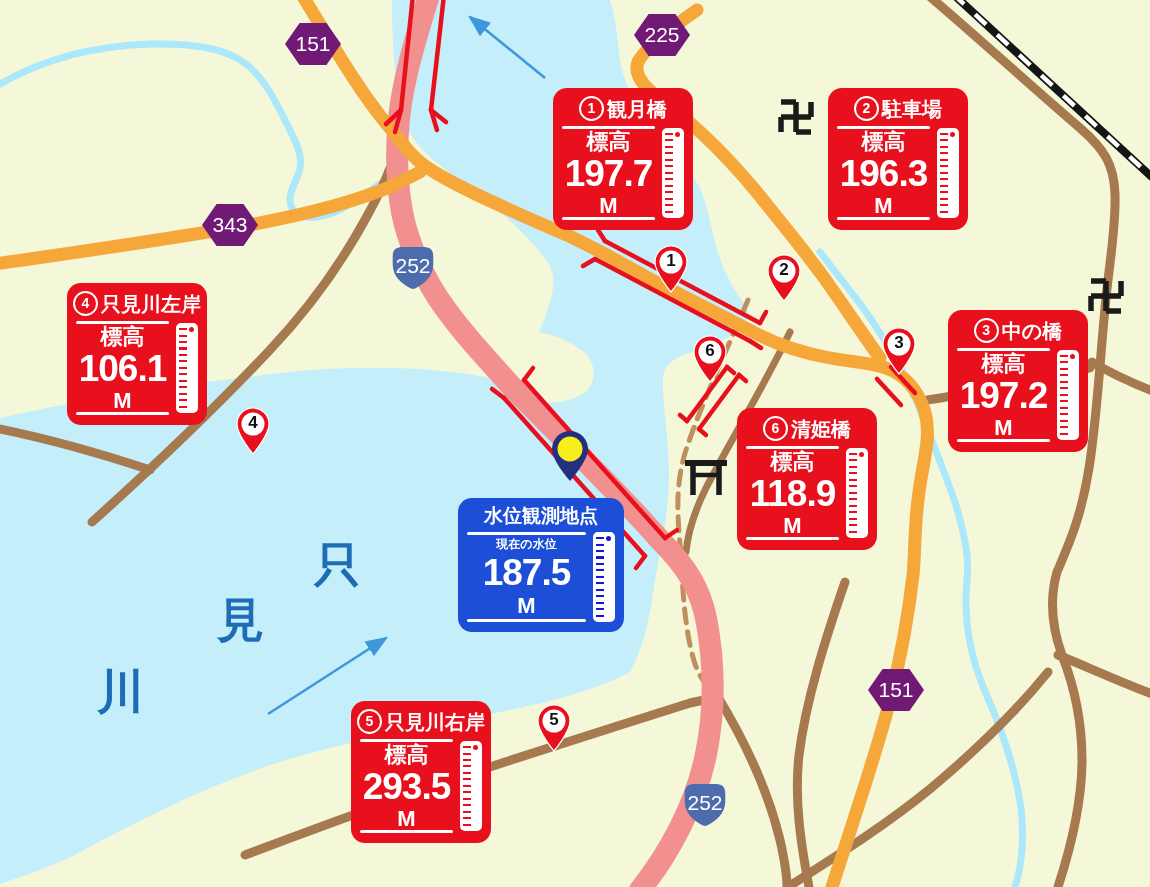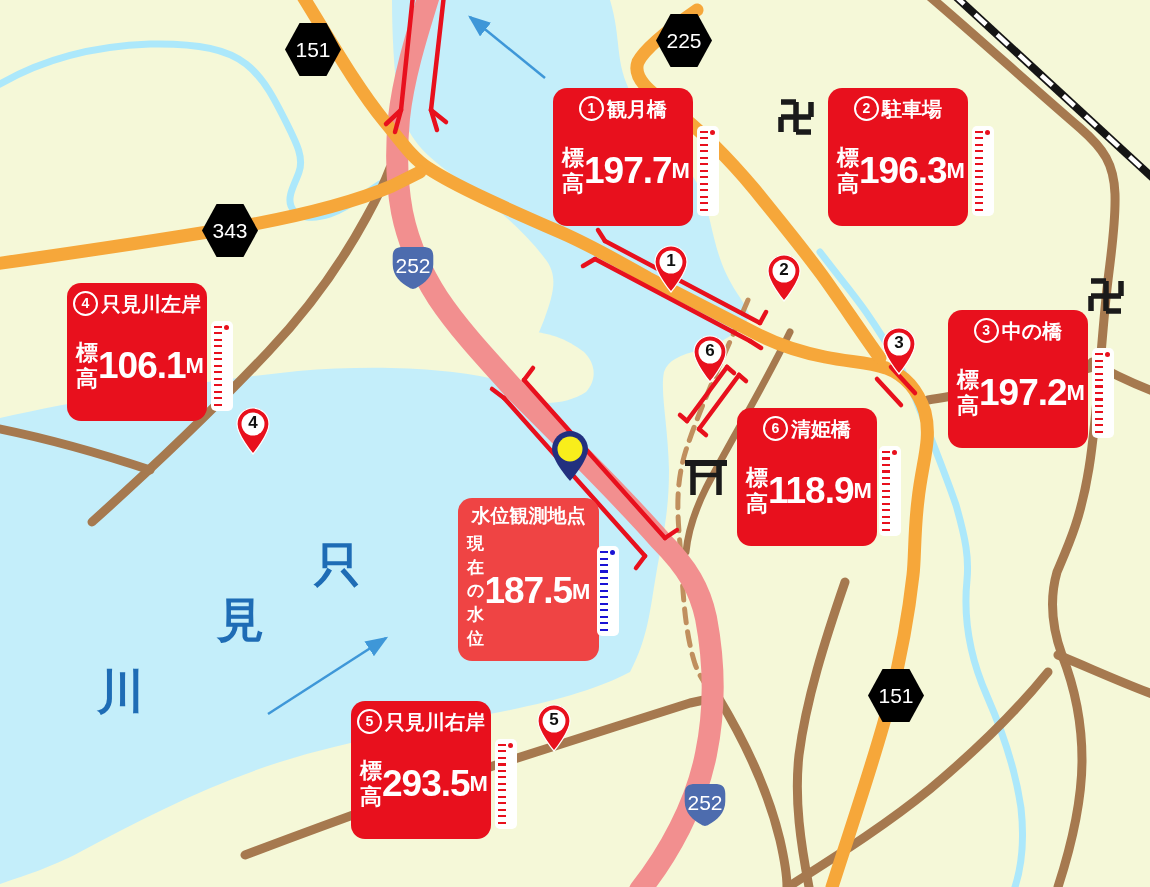--- a/index.html
+++ b/index.html
@@ -3,45 +3,45 @@
 <meta charset="utf-8">
 <style>
   html,body{margin:0;padding:0}
   .map{position:relative;width:1150px;height:887px;background:#f5f8d8;overflow:hidden;
        font-family:"Liberation Sans","DejaVu Sans",sans-serif}
   .map svg.base{position:absolute;inset:0}
 
   
   .info-box{position:absolute;width:140px;background:#e8101d;color:#fff;border-radius:14px;
             padding:8px 9px 10px;box-sizing:border-box;font-weight:bold;z-index:30}
-  .info-box.station{background:#ef4444;width:141px}
+  .info-box.station{background:#1d4ed8;width:166px}
   .box-title{display:flex;align-items:center;justify-content:center;gap:3px;font-size:20px;
              white-space:nowrap;margin-bottom:5px;line-height:1.1}
   .station .box-title{font-size:19px}
   .circled{width:21px;height:21px;border:2px solid #fff;border-radius:50%;flex:0 0 auto;
            display:inline-flex;align-items:center;justify-content:center;font-size:14px}
   .box-body{display:flex;gap:7px;align-items:stretch}
-  .vals{flex:1;display:flex;align-items:center;justify-content:space-between}
+  .vals{flex:1;display:flex;flex-direction:column;align-items:center;justify-content:space-between}
   .rule{height:3px;background:#fff;border-radius:2px;width:100%}
   .lbl{font-size:22px;line-height:1.2}
-  .station .lbl{font-size:17px;line-height:1.4}
+  .station .lbl{font-size:12px;line-height:1.4}
   .val{font-size:37px;line-height:1.05;letter-spacing:-1px}
   .unit{font-size:22px;line-height:1.05}
   .ruler{width:22px;height:90px;background:#fff;border-radius:5px;position:relative;
          align-self:center;flex:0 0 auto;--tick:#e8101d}
   .station .ruler{--tick:#1a12d4}
   .ruler::before{content:"";position:absolute;left:3px;top:5px;bottom:5px;width:8px;
       background:repeating-linear-gradient(to bottom,var(--tick) 0 2px,transparent 2px 6.5px)}
   .ruler::after{content:"";position:absolute;right:4px;top:4px;width:5px;height:5px;
       border-radius:50%;background:var(--tick)}
 
   
   .badge{position:absolute;color:#fff;display:flex;align-items:center;justify-content:center;
          font-size:21px;z-index:20}
-  .badge.hex{width:56px;height:53px;background:#000000;
+  .badge.hex{width:56px;height:42px;background:#701a75;
       clip-path:polygon(26% 0,74% 0,100% 50%,74% 100%,26% 100%,0 50%)}
   .badge.route{width:58px;height:48px;background:transparent}
   .badge.route svg{position:absolute;inset:0}
   .badge span{position:relative;z-index:1;letter-spacing:0;font-weight:normal}
   .badge.route span{margin-top:-6px}
 
   
   .pin{position:absolute;width:34px;height:48px;z-index:25}
   .pin svg{position:absolute;inset:0;overflow:visible}
   .pin-num{position:absolute;top:6px;left:0;width:100%;text-align:center;
@@ -179,21 +179,21 @@
 
     <g stroke="#3e97d8" stroke-width="2.5" fill="none">
       <path d="M545,78 L470,17" marker-end="url(#ah)"></path>
       <path d="M268,714 L386,638" marker-end="url(#ah)"></path>
     </g>
   </svg>
 
   <div class="badge hex" style="left:285px;top:23px">
       <span>151</span>
     </div>
-  <div class="badge hex" style="left:656px;top:14px">
+  <div class="badge hex" style="left:634px;top:14px">
       <span>225</span>
     </div>
   <div class="badge hex" style="left:202px;top:204px">
       <span>343</span>
     </div>
   <div class="badge route" style="left:384px;top:245px">
     <svg viewBox="0 0 60 48">
         <path d="M9,12 C9,4 13,2 20,2 L40,2 C47,2 51,4 51,12 L51,20 C51,32 42,40 34,44 C31,46 29,46 26,44 C18,40 9,32 9,20 Z" fill="#4d6cae"></path>
       </svg>
     <span>252</span>

